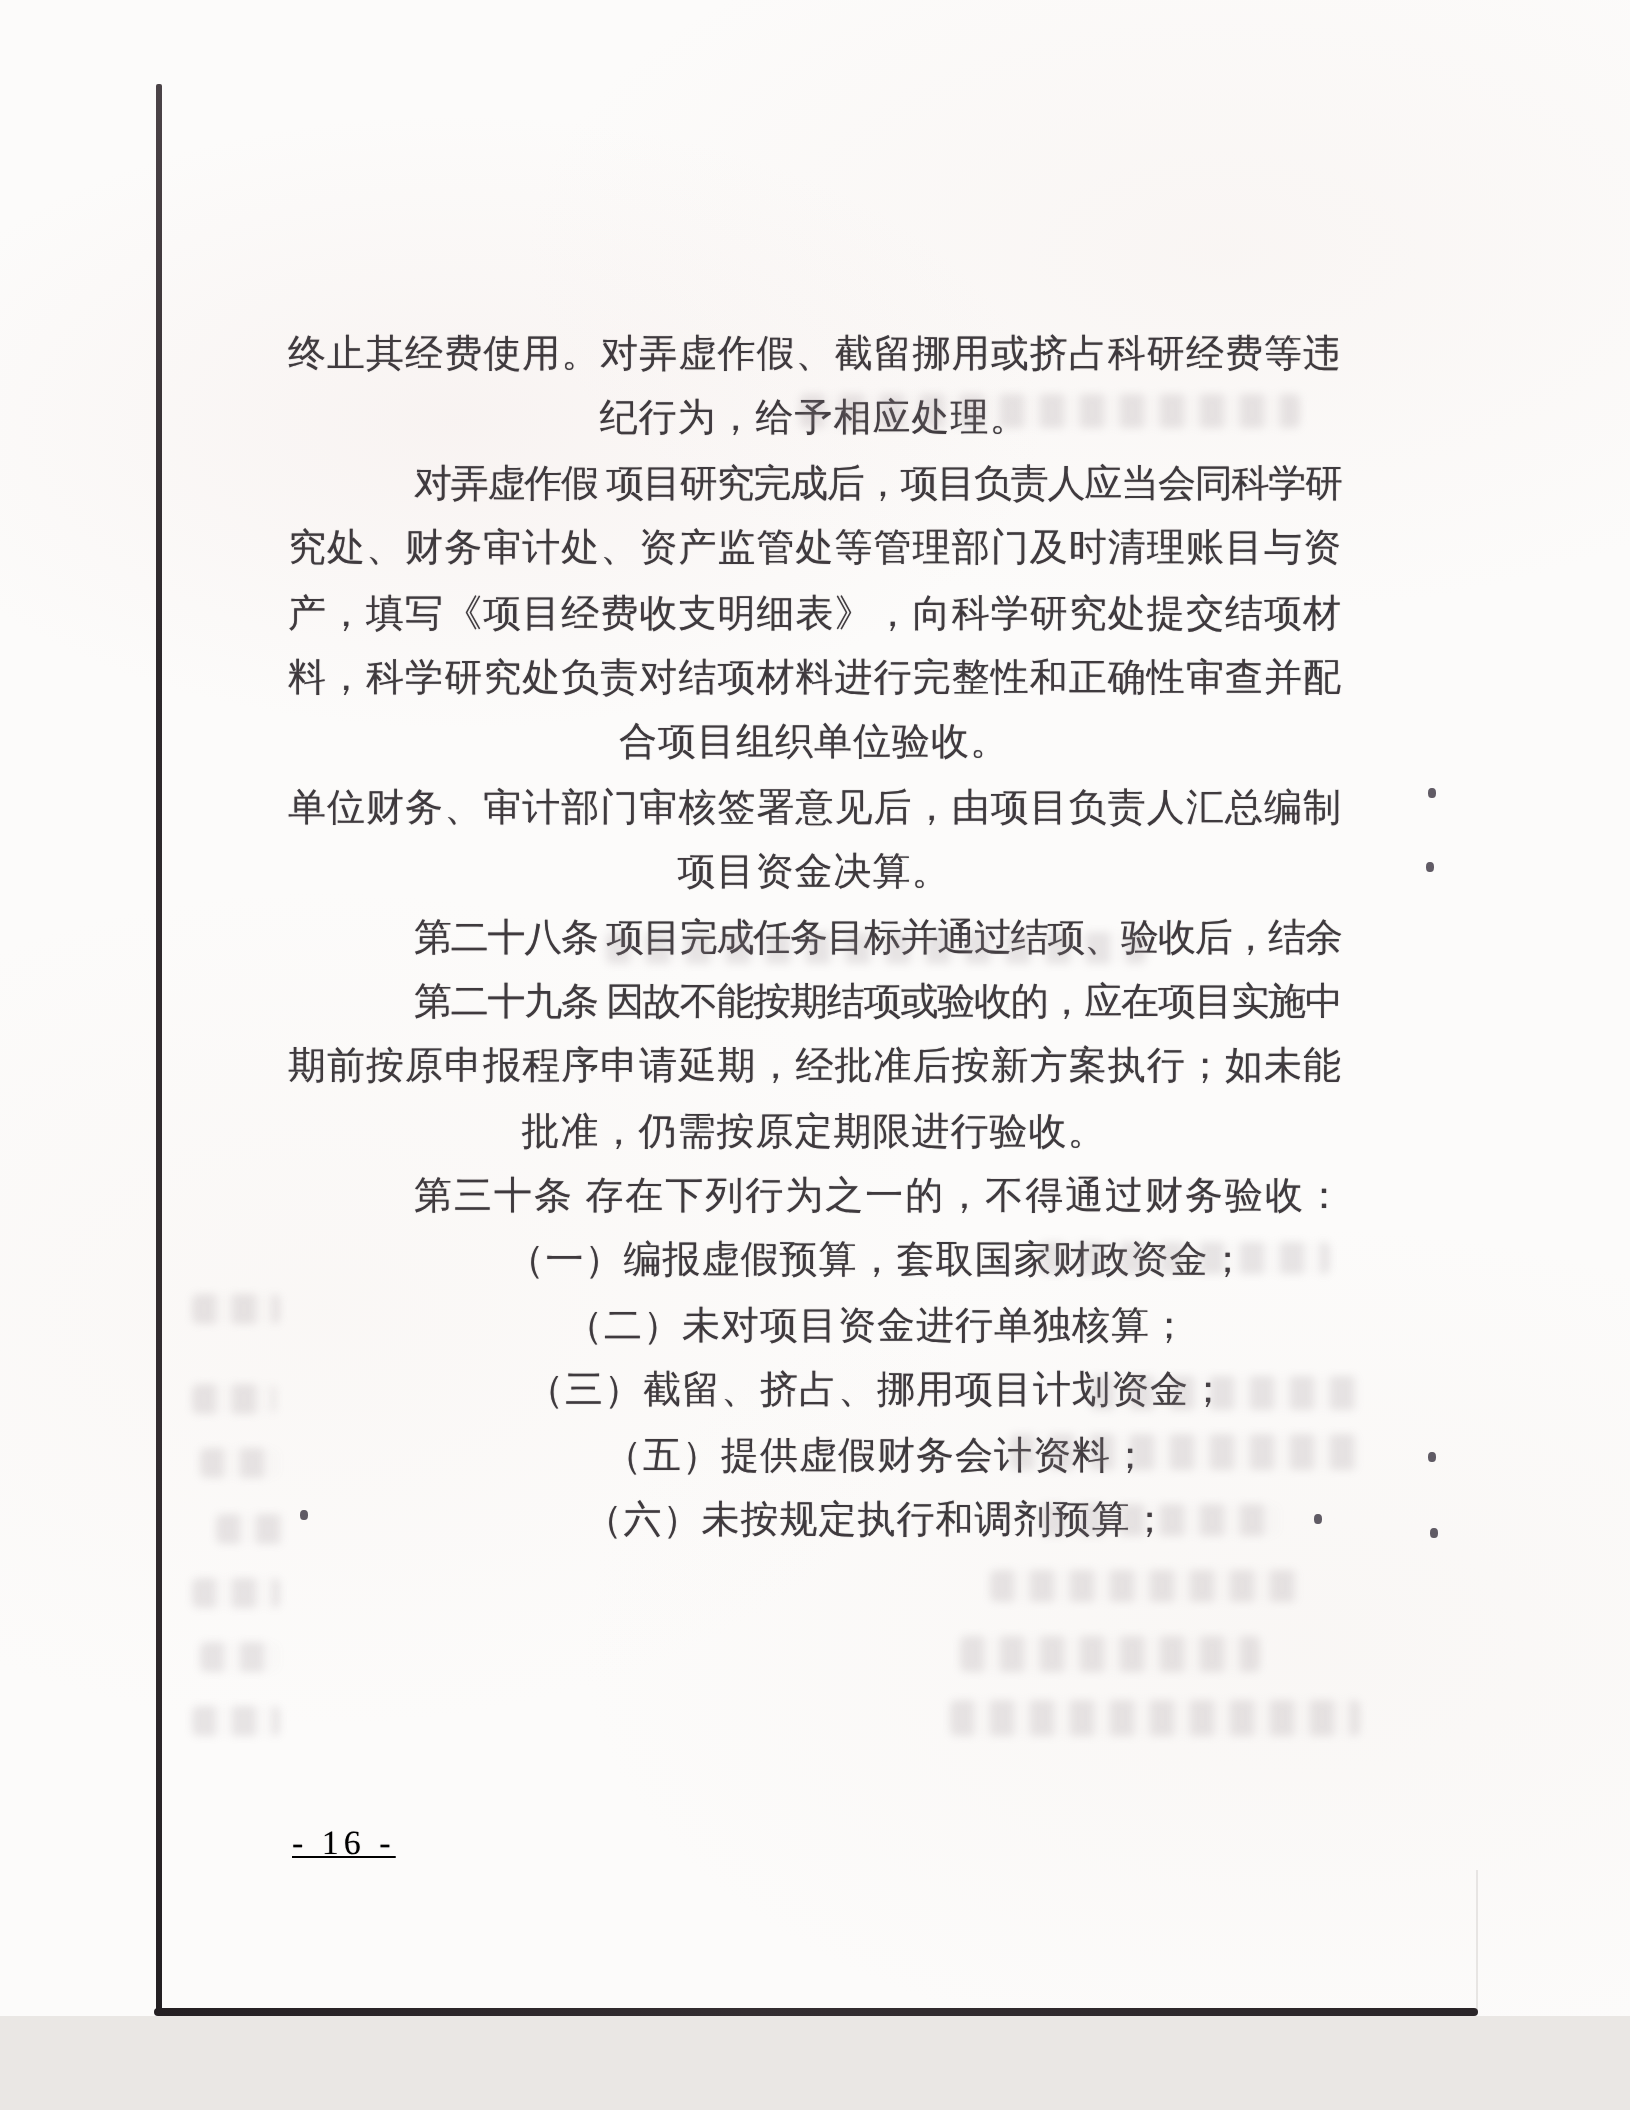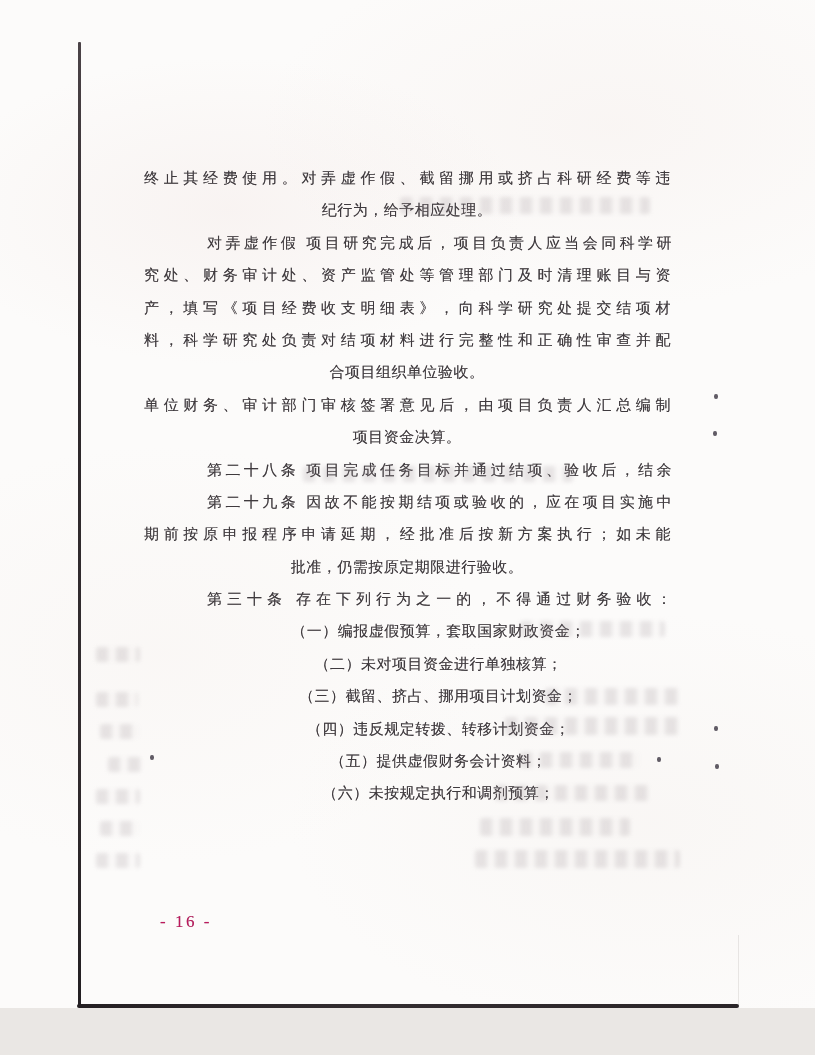--- a/index.html
+++ b/index.html
@@ -44,33 +44,34 @@
     background: rgba(110,104,100,0.14);
   }
   .bottom-strip {
     position: absolute; left: 0; top: 1008px; width: 815px; height: 47px;
     background: var(--outside);
   }
 
   
   .text-column {
     position: absolute; left: 144px; top: 162px; width: 526px;
-    font-size: 15px; line-height: 32.4px; color: var(--ink);
+    font-size: 19px; line-height: 32.4px; color: var(--ink);
     font-feature-settings: "halt" on;
     text-shadow: 0 0 0.5px rgba(63,58,62,0.55);
   }
   .line { height: 32.4px; letter-spacing: 0.5px; text-align: center; }
   .line.full { text-align: justify; text-align-last: justify; letter-spacing: -0.5px; }
   .line.indent { padding-left: 63px; }
   .line.full.indent { letter-spacing: -1.5px; }
 
   .page-number {
-    position: absolute; left: 160px; top: 912px;
-    font-size: 17px; letter-spacing: 2.5px; color: #be185d;
+    position: absolute; left: 146px; top: 912px;
+    font-size: 17px; letter-spacing: 2.5px; color: #000000;
     text-shadow: 0 0 0.5px rgba(71,69,74,0.5);
+    text-decoration: underline;
   }
 
   
   .smudge {
     position: absolute;
     background: repeating-linear-gradient(90deg,
       rgba(151,140,146,0.55) 0px, rgba(151,140,146,0.55) 12px,
       rgba(151,140,146,0.06) 12px, rgba(151,140,146,0.06) 20px);
     filter: blur(2.2px);
     opacity: 0.38;
@@ -105,21 +106,20 @@
       <div class="line full">单位财务、审计部门审核签署意见后，由项目负责人汇总编制</div>
       <div class="line">项目资金决算。</div>
       <div class="line indent full">第二十八条 项目完成任务目标并通过结项、验收后，结余</div>
       <div class="line indent full">第二十九条 因故不能按期结项或验收的，应在项目实施中</div>
       <div class="line full">期前按原申报程序申请延期，经批准后按新方案执行；如未能</div>
       <div class="line">批准，仍需按原定期限进行验收。</div>
       <div class="line indent full">第三十条 存在下列行为之一的，不得通过财务验收：</div>
       <div class="line indent">（一）编报虚假预算，套取国家财政资金；</div>
       <div class="line indent">（二）未对项目资金进行单独核算；</div>
       <div class="line indent">（三）截留、挤占、挪用项目计划资金；</div>
-      <div class="line indent">（四）违反规定转拨、转移计划资金；</div>
       <div class="line indent">（五）提供虚假财务会计资料；</div>
       <div class="line indent">（六）未按规定执行和调剂预算；</div>
     </div>
 
   <div class="page-number">- 16 -</div>
 
   <div id="smudge-layer">
       <div class="smudge" style="left: 400px; top: 197px; width: 250px; height: 17px;"></div>
       <div class="smudge" style="left: 303px; top: 466px; width: 270px; height: 16px;"></div>
       <div class="smudge" style="left: 520px; top: 621px; width: 145px; height: 16px;"></div>

